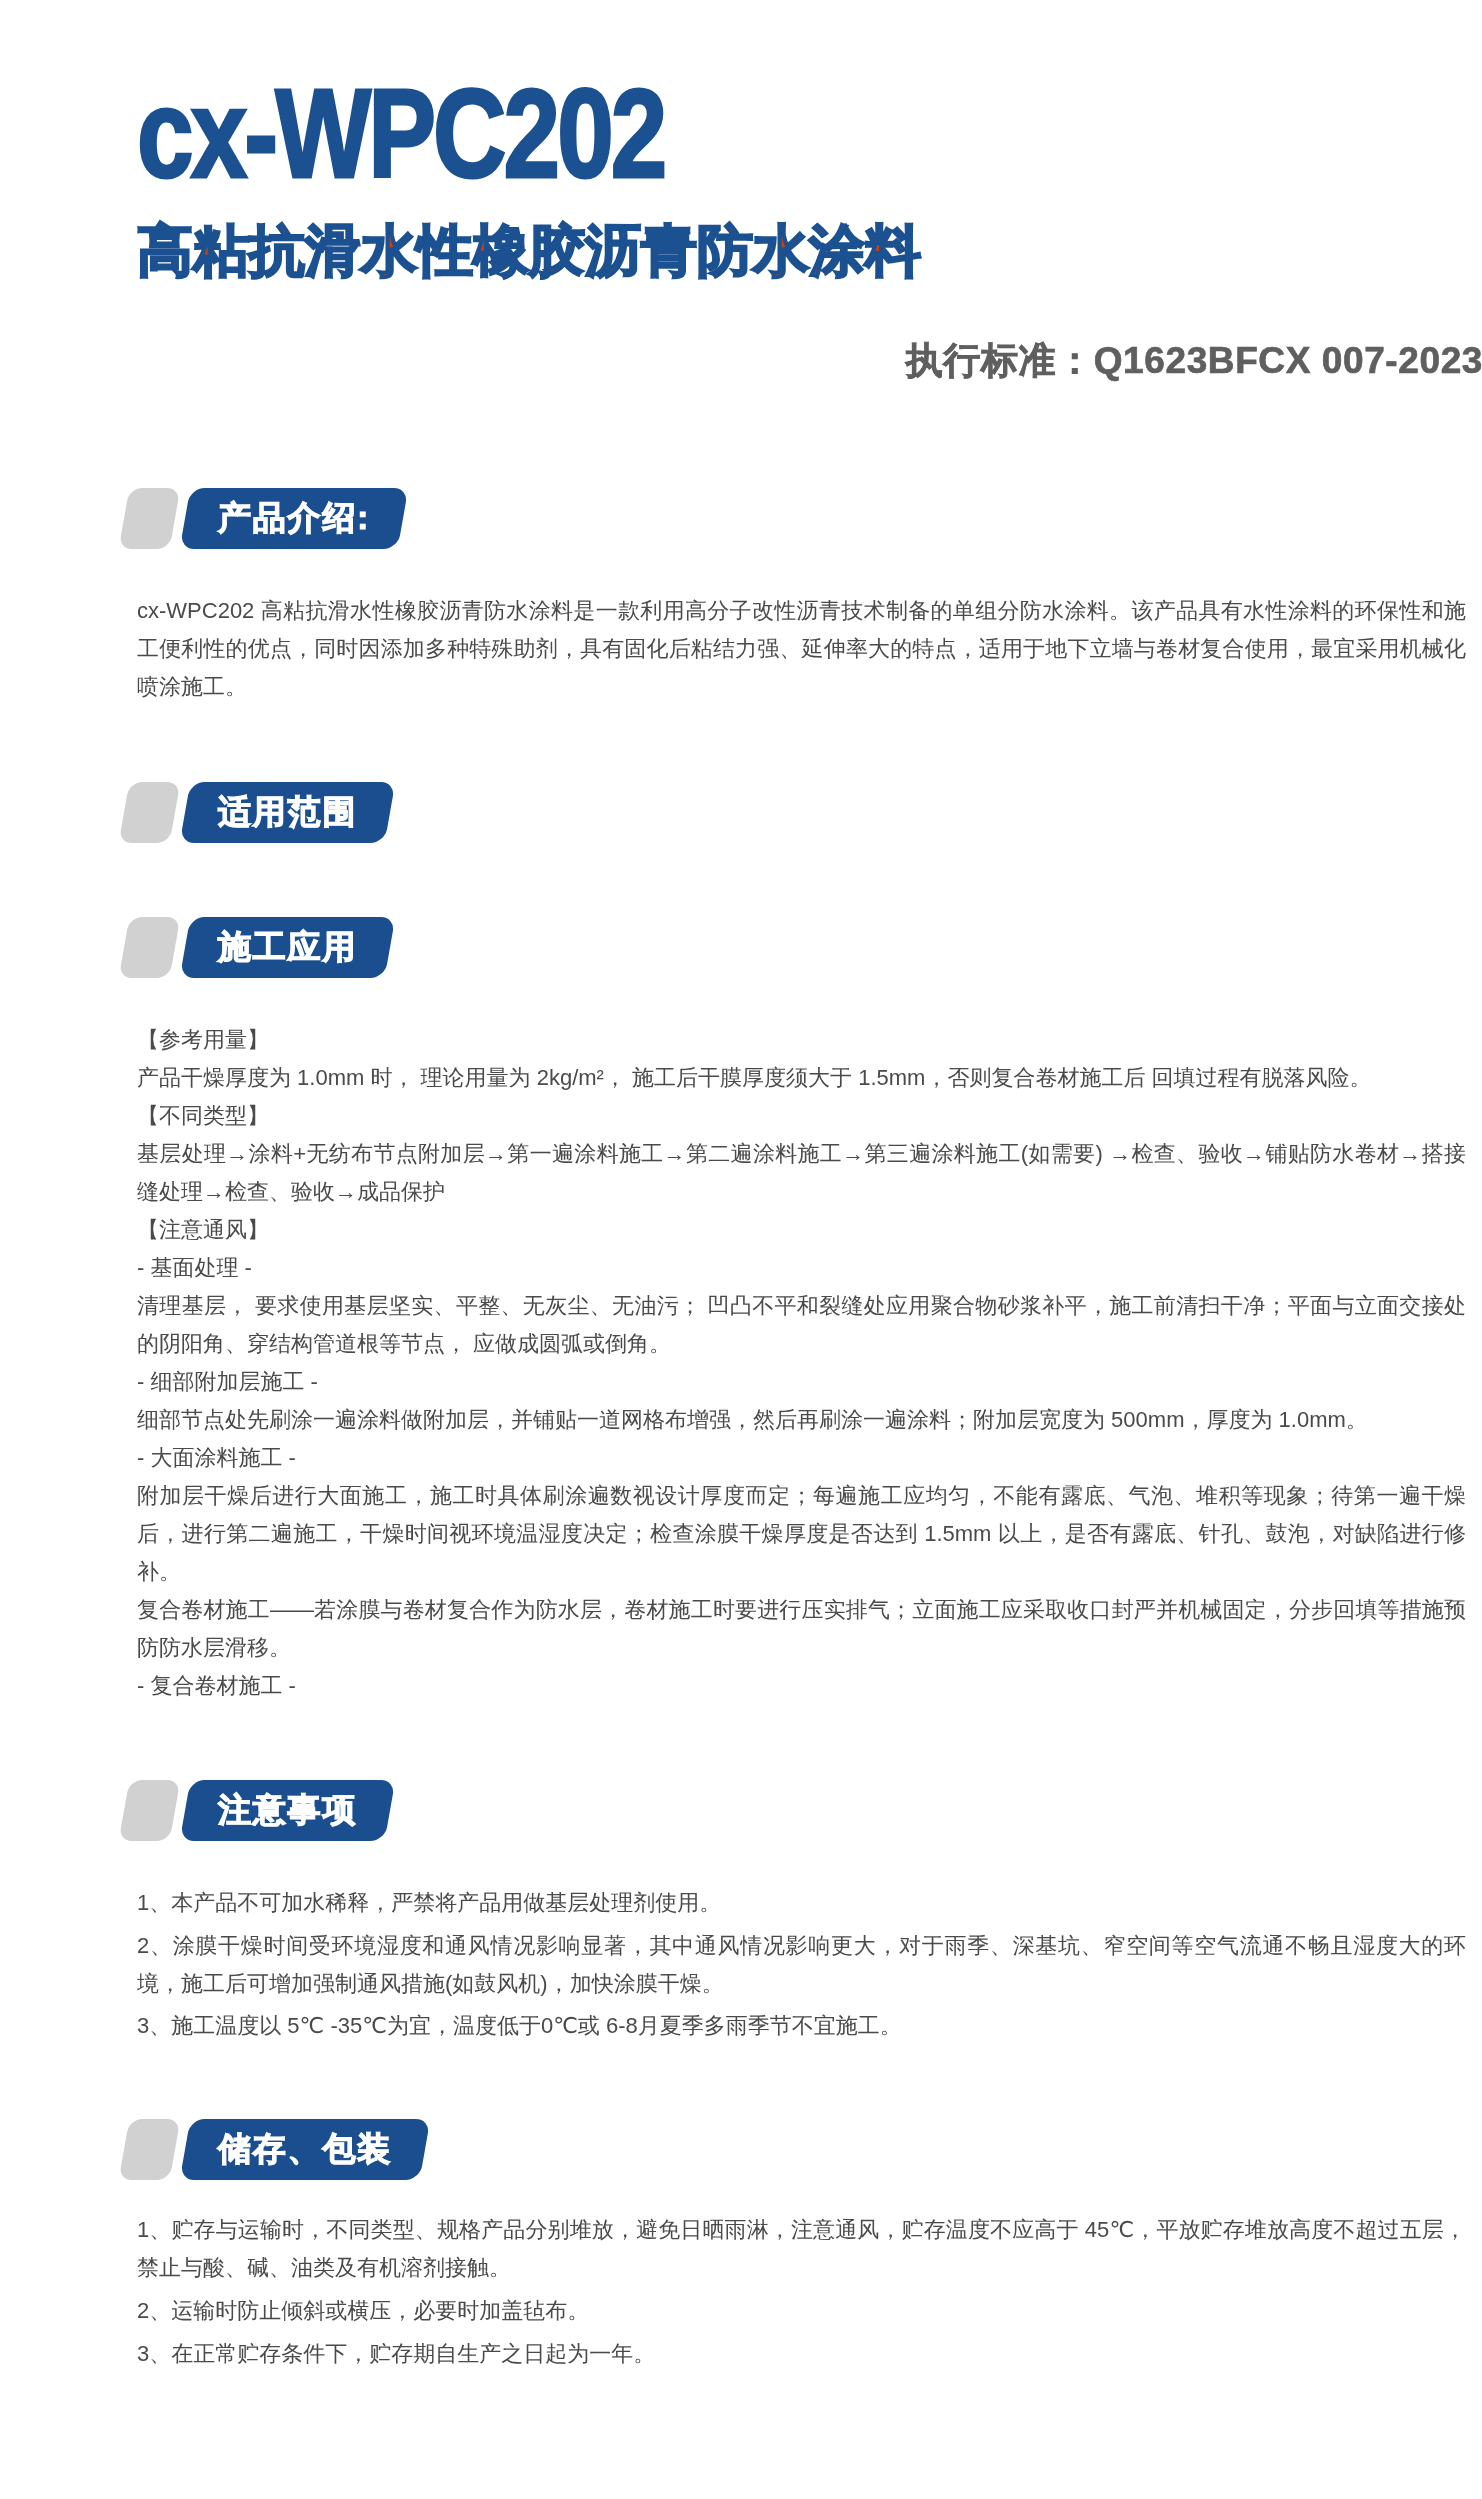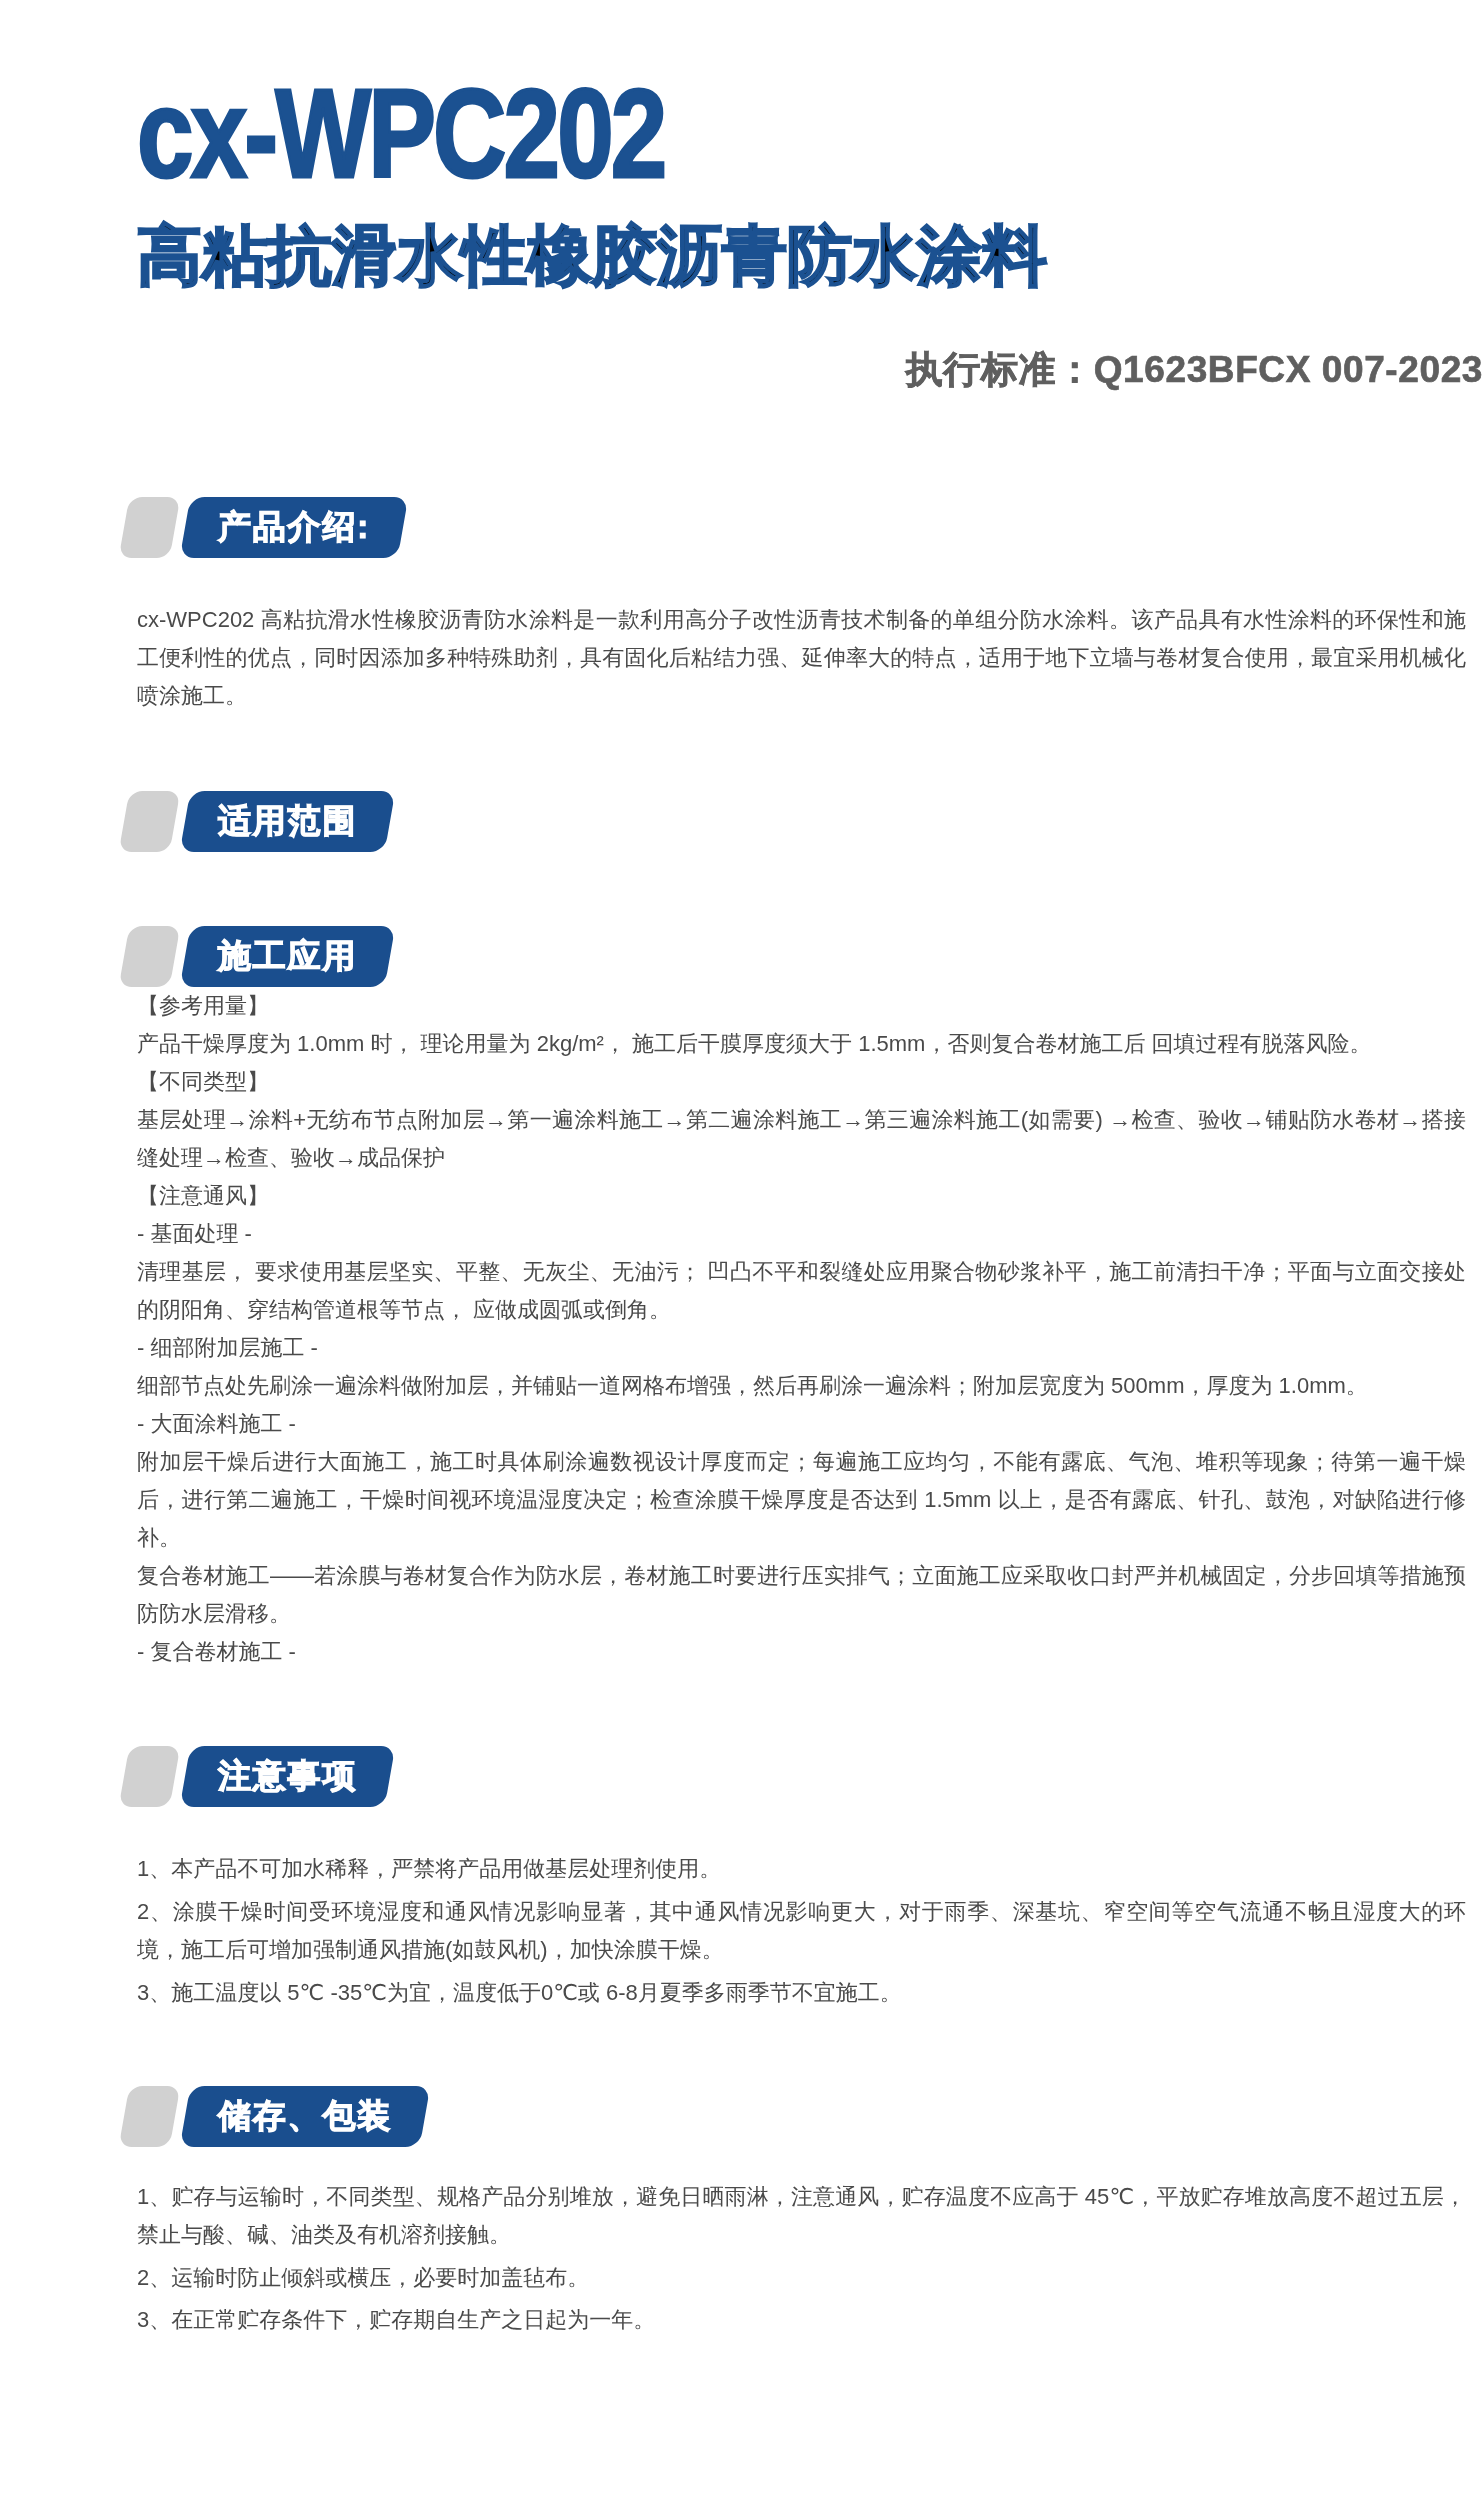--- a/index.html
+++ b/index.html
@@ -19,22 +19,22 @@
     font-weight:700;
     letter-spacing:-3.6px;
     line-height:1.0;
     transform:scaleX(0.80);
     transform-origin:left center;
     -webkit-text-stroke:3px #1b5191;
     white-space:nowrap;
   }
   .sub-title{
     margin-top:25px;
-    color:#000000;
-    font-size:65px;
+    color:#c2410c;
+    font-size:56px;
     font-weight:700;
     letter-spacing:0px;
     line-height:1.05;
     -webkit-text-stroke:2.4px #1b5191;
     white-space:nowrap;
     font-family:Liberation Serif, serif;
   }
   .standard-line{
     margin-top:55px;
     color:#5f5f5f;
@@ -86,21 +86,21 @@
     text-align:justify;
   }
   .sec-body p{margin:0;}
   .sec-body.spaced p{margin-bottom:4.8px;}
   
   .mt-intro-h {margin-top:102px;}
   .mt-intro-b {margin-top:43px;}
   .mt-scope-h {margin-top:76px;}
   .mt-scope-b {margin-top:45px;}
   .mt-app-h   {margin-top:74px;}
-  .mt-app-b   {}
+  .mt-app-b   {margin-top:43px;}
   .mt-notes-h {margin-top:75px;}
   .mt-notes-b {margin-top:43px;}
   .mt-store-h {margin-top:74px;}
   .mt-store-b {margin-top:31px;}
 </style>
 </head>
 <body>
 
 <div class="page-top">
   <div class="main-title">cx-WPC202</div>

